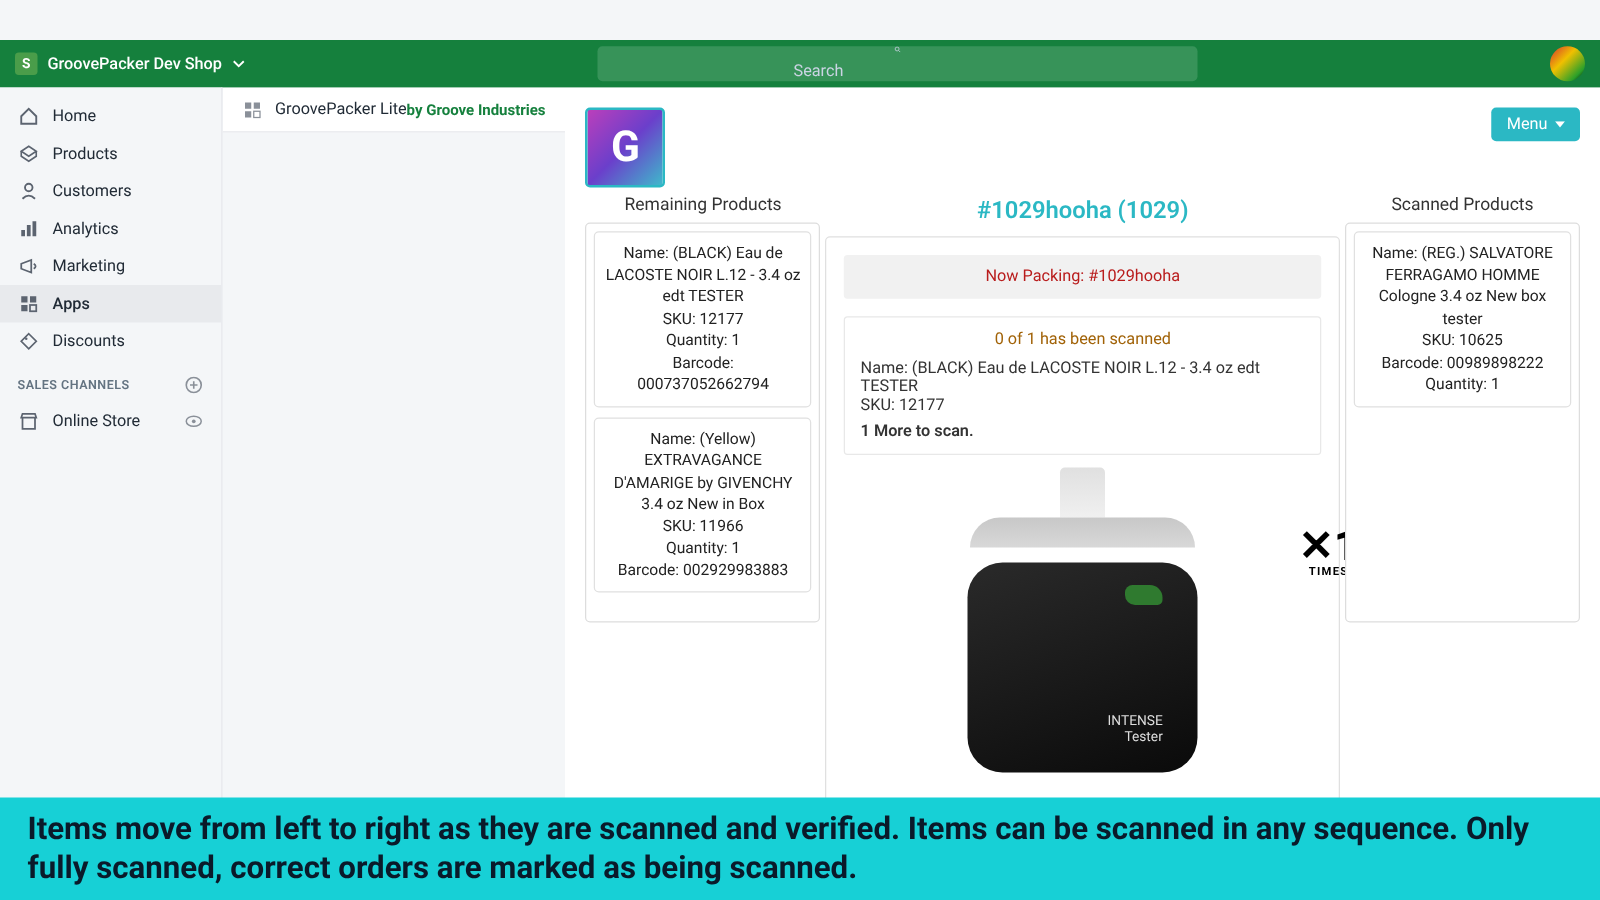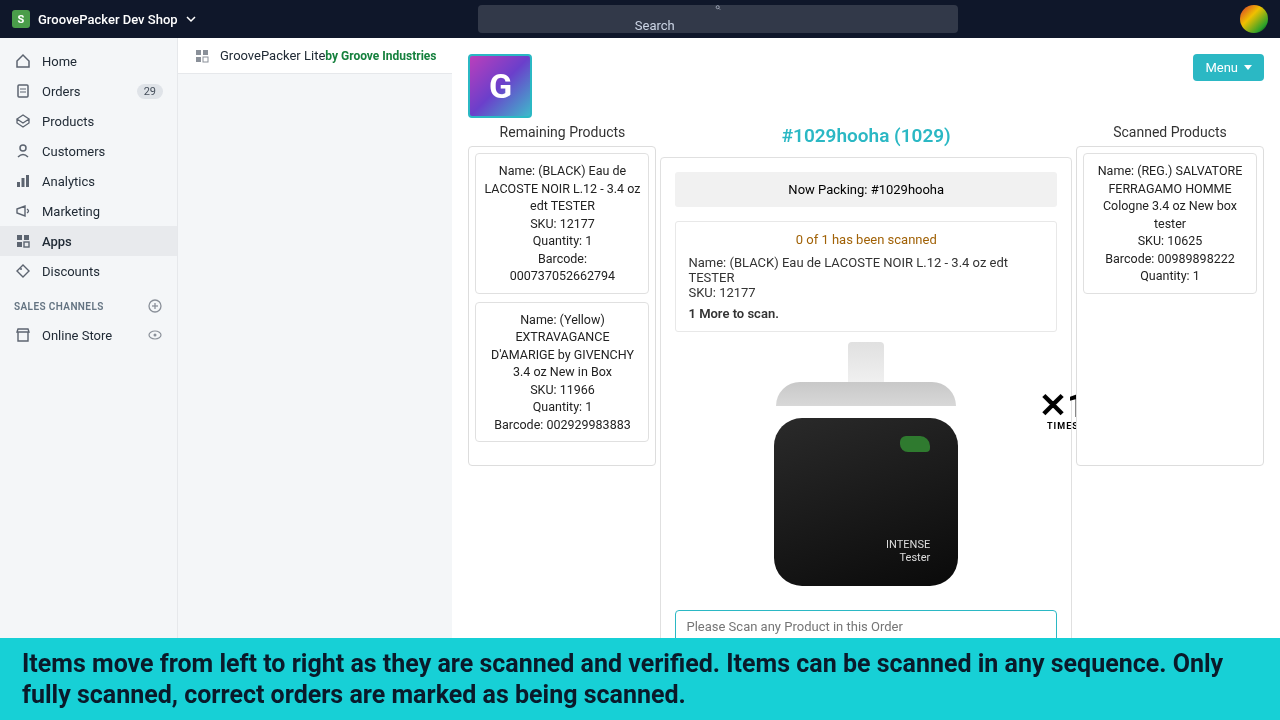--- a/index.html
+++ b/index.html
@@ -1,19 +1,19 @@
 <!DOCTYPE html>
 <html><head>
 <meta charset="utf-8">
 <style>
 * { box-sizing: border-box; margin: 0; padding: 0; font-family: -apple-system, BlinkMacSystemFont, "Segoe UI", Roboto, Helvetica, Arial, sans-serif; }
 body { background: #f4f6f8; width: 1280px; height: 720px; overflow: hidden; }
 
 
-.topbar { background: #0f172a; height: 38px; display: flex; align-items: center; padding: 0 12px; }
+.topbar { background: #15803d; height: 38px; display: flex; align-items: center; padding: 0 12px; margin-top: 32px; }
 .topbar-left { display: flex; align-items: center; gap: 8px; }
 .shopify-logo { width: 18px; height: 18px; background: #4a9d4a; border-radius: 3px; position: relative; }
 .shopify-logo::before { content:"S"; color:#fff; font-weight:bold; font-size:11px; position:absolute; top:50%; left:50%; transform:translate(-50%,-50%); }
 .shop-name { color: #fff; font-size: 13px; font-weight: 500; }
 .topbar-search { flex: 1; display: flex; justify-content: center; }
 .search-wrap { background: rgba(255,255,255,0.15); border-radius: 4px; width: 480px; height: 28px; display: flex; align-items: center; padding: 0 10px; gap: 8px; flex-direction: column; }
 .search-wrap input { background: transparent; border: none; color: #fff; font-size: 13px; outline: none; flex: 1; }
 .search-wrap input::placeholder { color: #cbd4e4; }
 .topbar-right { width: 28px; height: 28px; border-radius: 50%; background: linear-gradient(135deg,#d63030 0%,#f0c000 40%,#2aa02a 80%,#000 100%); }
 
@@ -43,21 +43,21 @@
 .col-title { text-align: center; font-size: 14px; color: #333; margin-bottom: 6px; }
 .side-panel { width: 188px; }
 .panel-box { border: 1px solid #ddd; border-radius: 4px; height: 320px; overflow-y: auto; padding: 6px; background: #fff; position:relative;}
 .panel-box::-webkit-scrollbar{width:10px;}
 .panel-box::-webkit-scrollbar-thumb{background:#ccc;border-radius:5px;}
 .product-card { border: 1px solid #e0e0e0; border-radius: 4px; padding: 8px 6px; margin-bottom: 8px; font-size: 12.5px; line-height: 1.4; text-align: center; color: #222; }
 
 .center-col { flex: 1; max-width: 420px; }
 .order-title { text-align: center; color: #2bb8c4; font-size: 19px; font-weight: 600; margin-bottom: 10px; }
 .center-panel { border: 1px solid #e0e0e0; border-radius: 4px; padding: 14px 14px 18px; }
-.now-packing { background: #f1f1f1; border-radius: 3px; text-align: center; padding: 10px; font-size: 13px; color: #000000; margin-bottom: 14px; }
+.now-packing { background: #f1f1f1; border-radius: 3px; text-align: center; padding: 10px; font-size: 13px; color: #b91c1c; margin-bottom: 14px; }
 .scan-status-box { border: 1px solid #e8e8e8; border-radius: 3px; padding: 10px 12px; font-size: 13px; color: #333; margin-bottom: 10px; }
 .scan-status-box .faded { color: #a16207; text-align: center; margin-bottom: 8px; }
 .scan-status-box .bold { font-weight: 600; margin-top: 6px; }
 
 .product-image-wrap { position: relative; display: flex; justify-content: center; align-items: flex-start; }
 .perfume { width: 200px; }
 .cap { width: 36px; height: 40px; background: linear-gradient(#e0e0e0,#f0f0f0); margin: 0 auto; border-radius: 4px 4px 0 0; }
 .shoulder { width: 180px; height: 24px; background: linear-gradient(#c8c8c8,#d8d8d8); margin: 0 auto; border-radius: 60px 60px 0 0; }
 .body-bottle { width: 184px; height: 168px; background: linear-gradient(160deg,#2a2a2a,#0a0a0a); margin: 12px auto; border-radius: 28px; position: relative; padding: 14px; }
 .croc { width: 30px; height: 16px; background: #2f7a2f; border-radius: 6px 10px 4px 8px; position: absolute; top: 18px; right: 28px; }
@@ -98,31 +98,20 @@
 
 <div class="layout">
   <div class="sidebar">
     <div class="nav-item">
       <span class="icon-slot">
           <svg width="16" height="16" viewBox="0 0 16 16">
             <path d="M2 8 L8 2 L14 8 V14 H2 Z" fill="none" stroke="currentColor" stroke-width="1.5"></path>
           </svg>
         </span>
       <span>Home</span>
-    </div>
-    <div class="nav-item">
-      <span class="icon-slot">
-          <svg width="16" height="16" viewBox="0 0 16 16">
-            <rect x="3" y="2" width="10" height="12" rx="1" fill="none" stroke="currentColor" stroke-width="1.5"></rect>
-            <line x1="5" y1="6" x2="11" y2="6" stroke="currentColor"></line>
-            <line x1="5" y1="9" x2="11" y2="9" stroke="currentColor"></line>
-          </svg>
-        </span>
-      <span>Orders</span>
-      <span class="nav-badge">29</span>
     </div>
     <div class="nav-item">
       <span class="icon-slot">
           <svg width="16" height="16" viewBox="0 0 16 16">
             <path d="M2 6 L8 2 L14 6 L8 10 Z M2 6 V10 L8 14 L14 10 V6" fill="none" stroke="currentColor" stroke-width="1.3"></path>
           </svg>
         </span>
       <span>Products</span>
     </div>
     <div class="nav-item">

